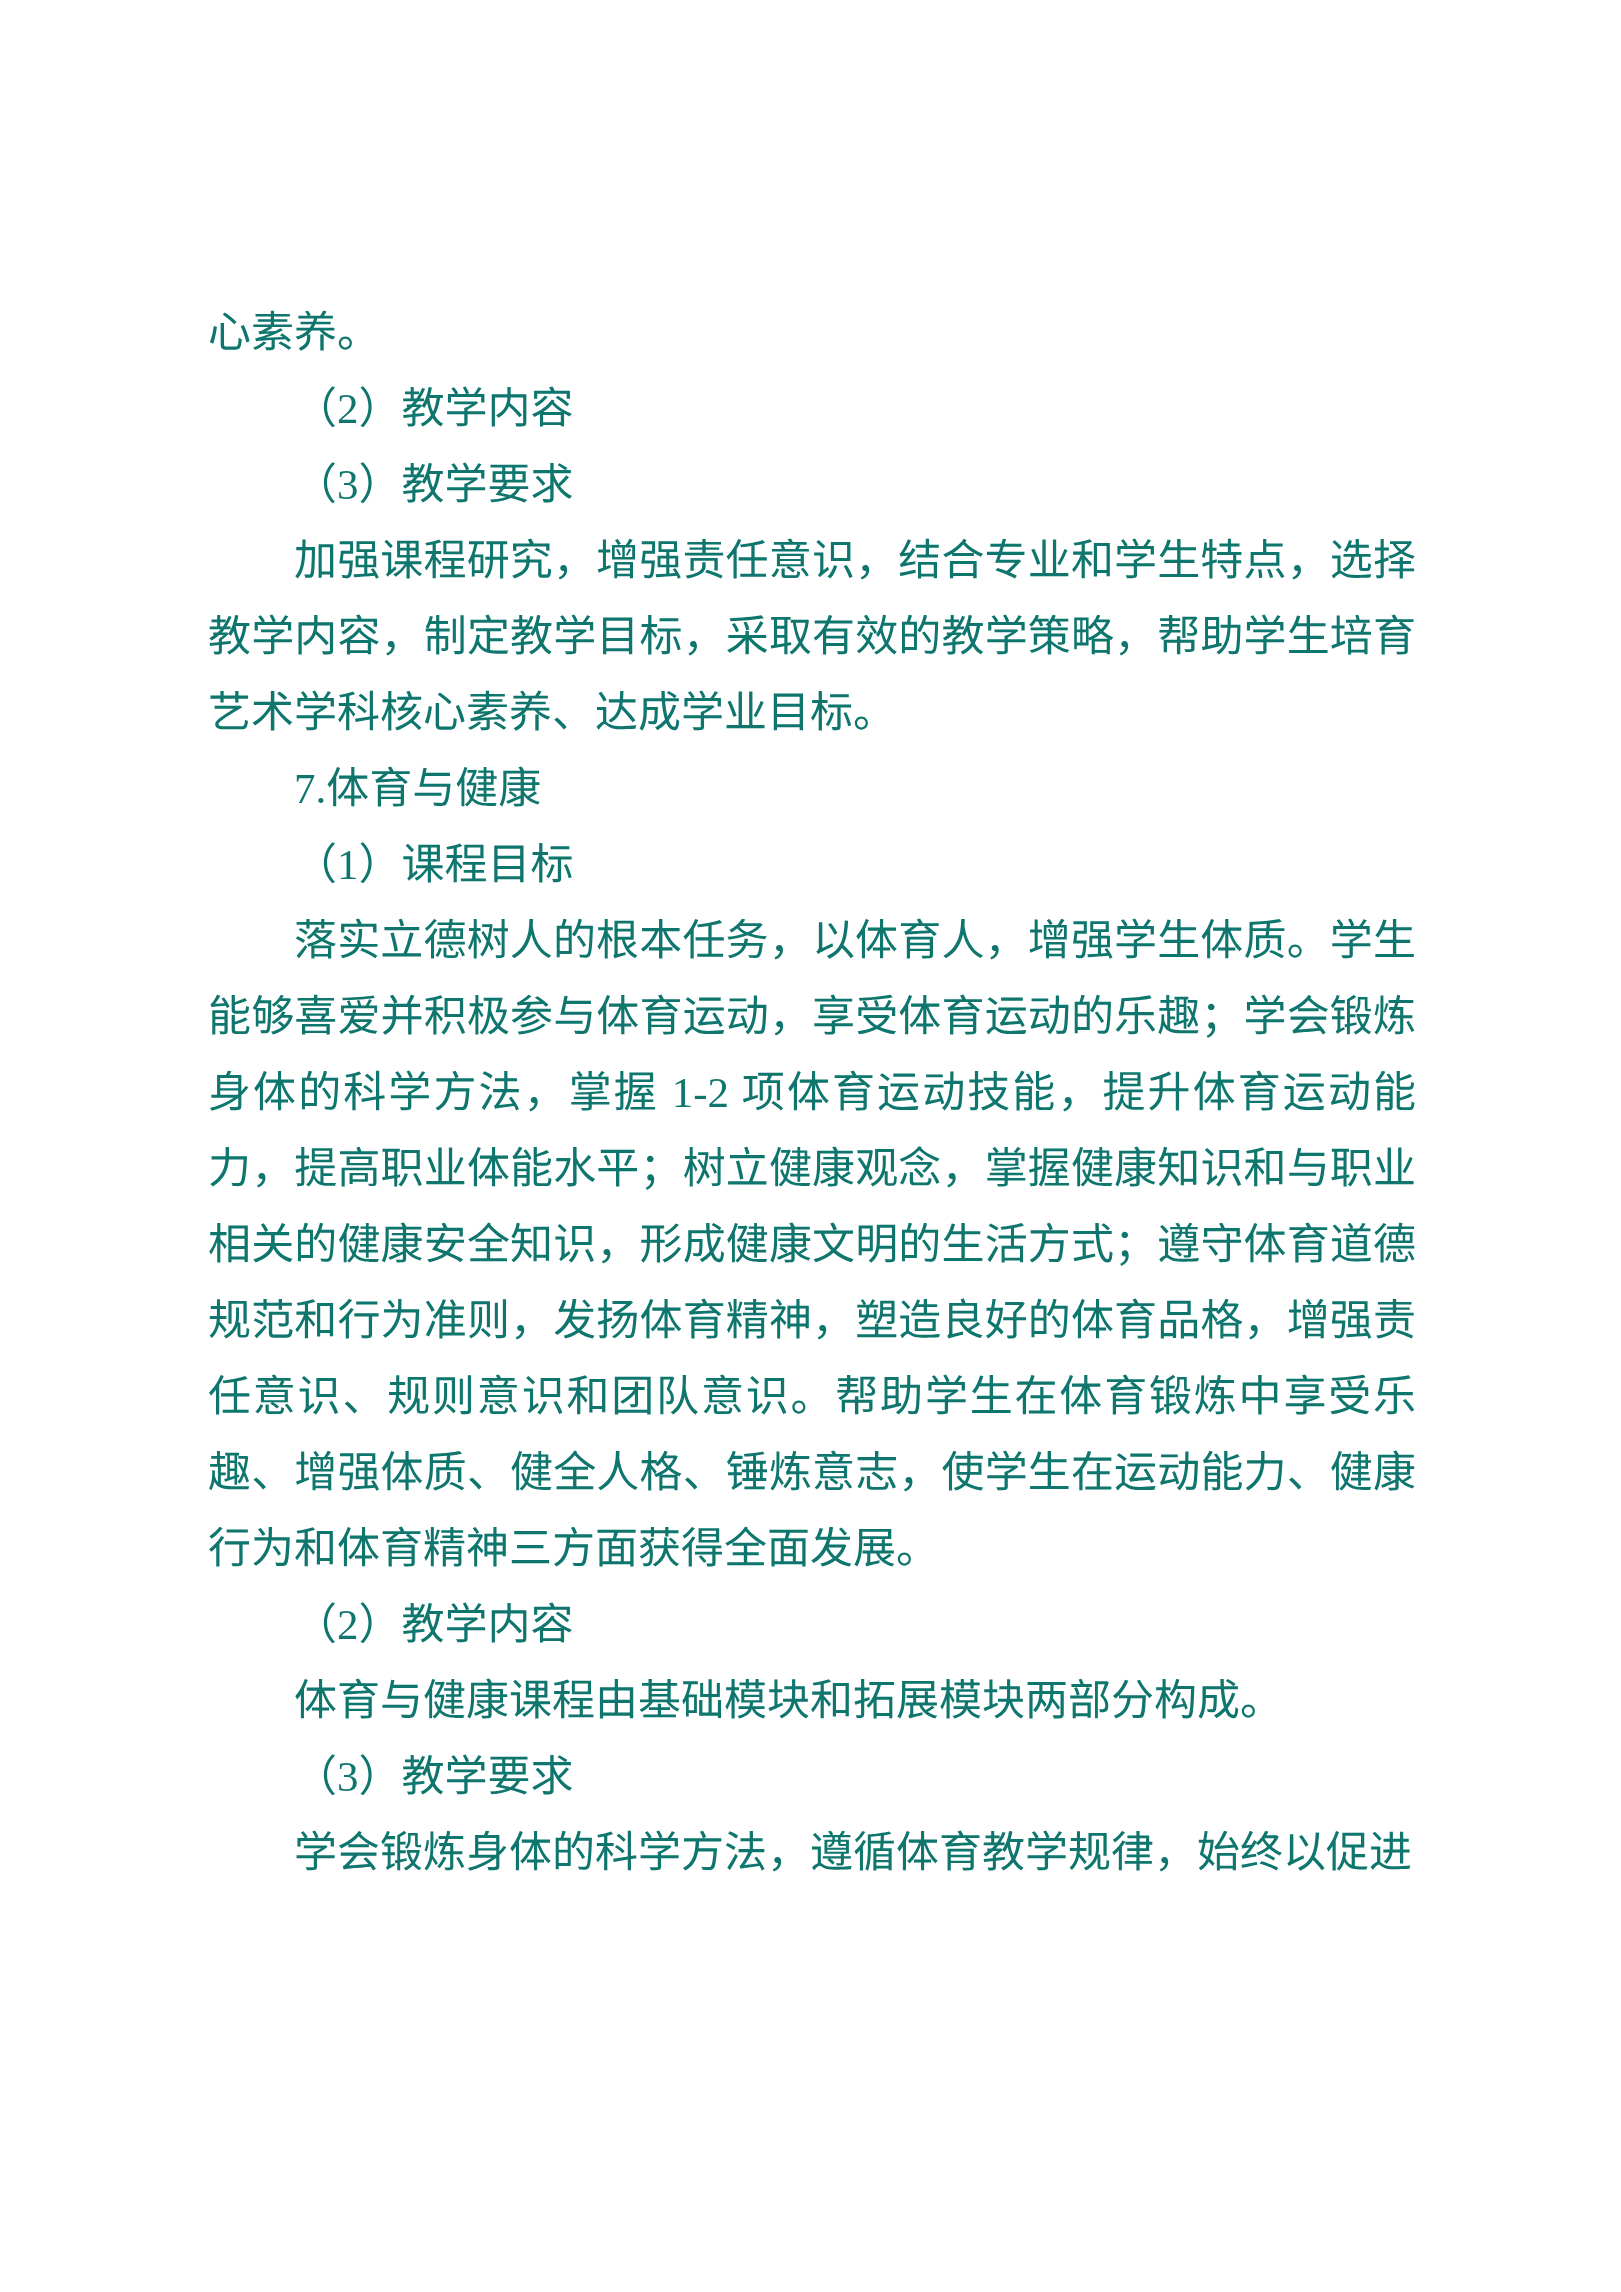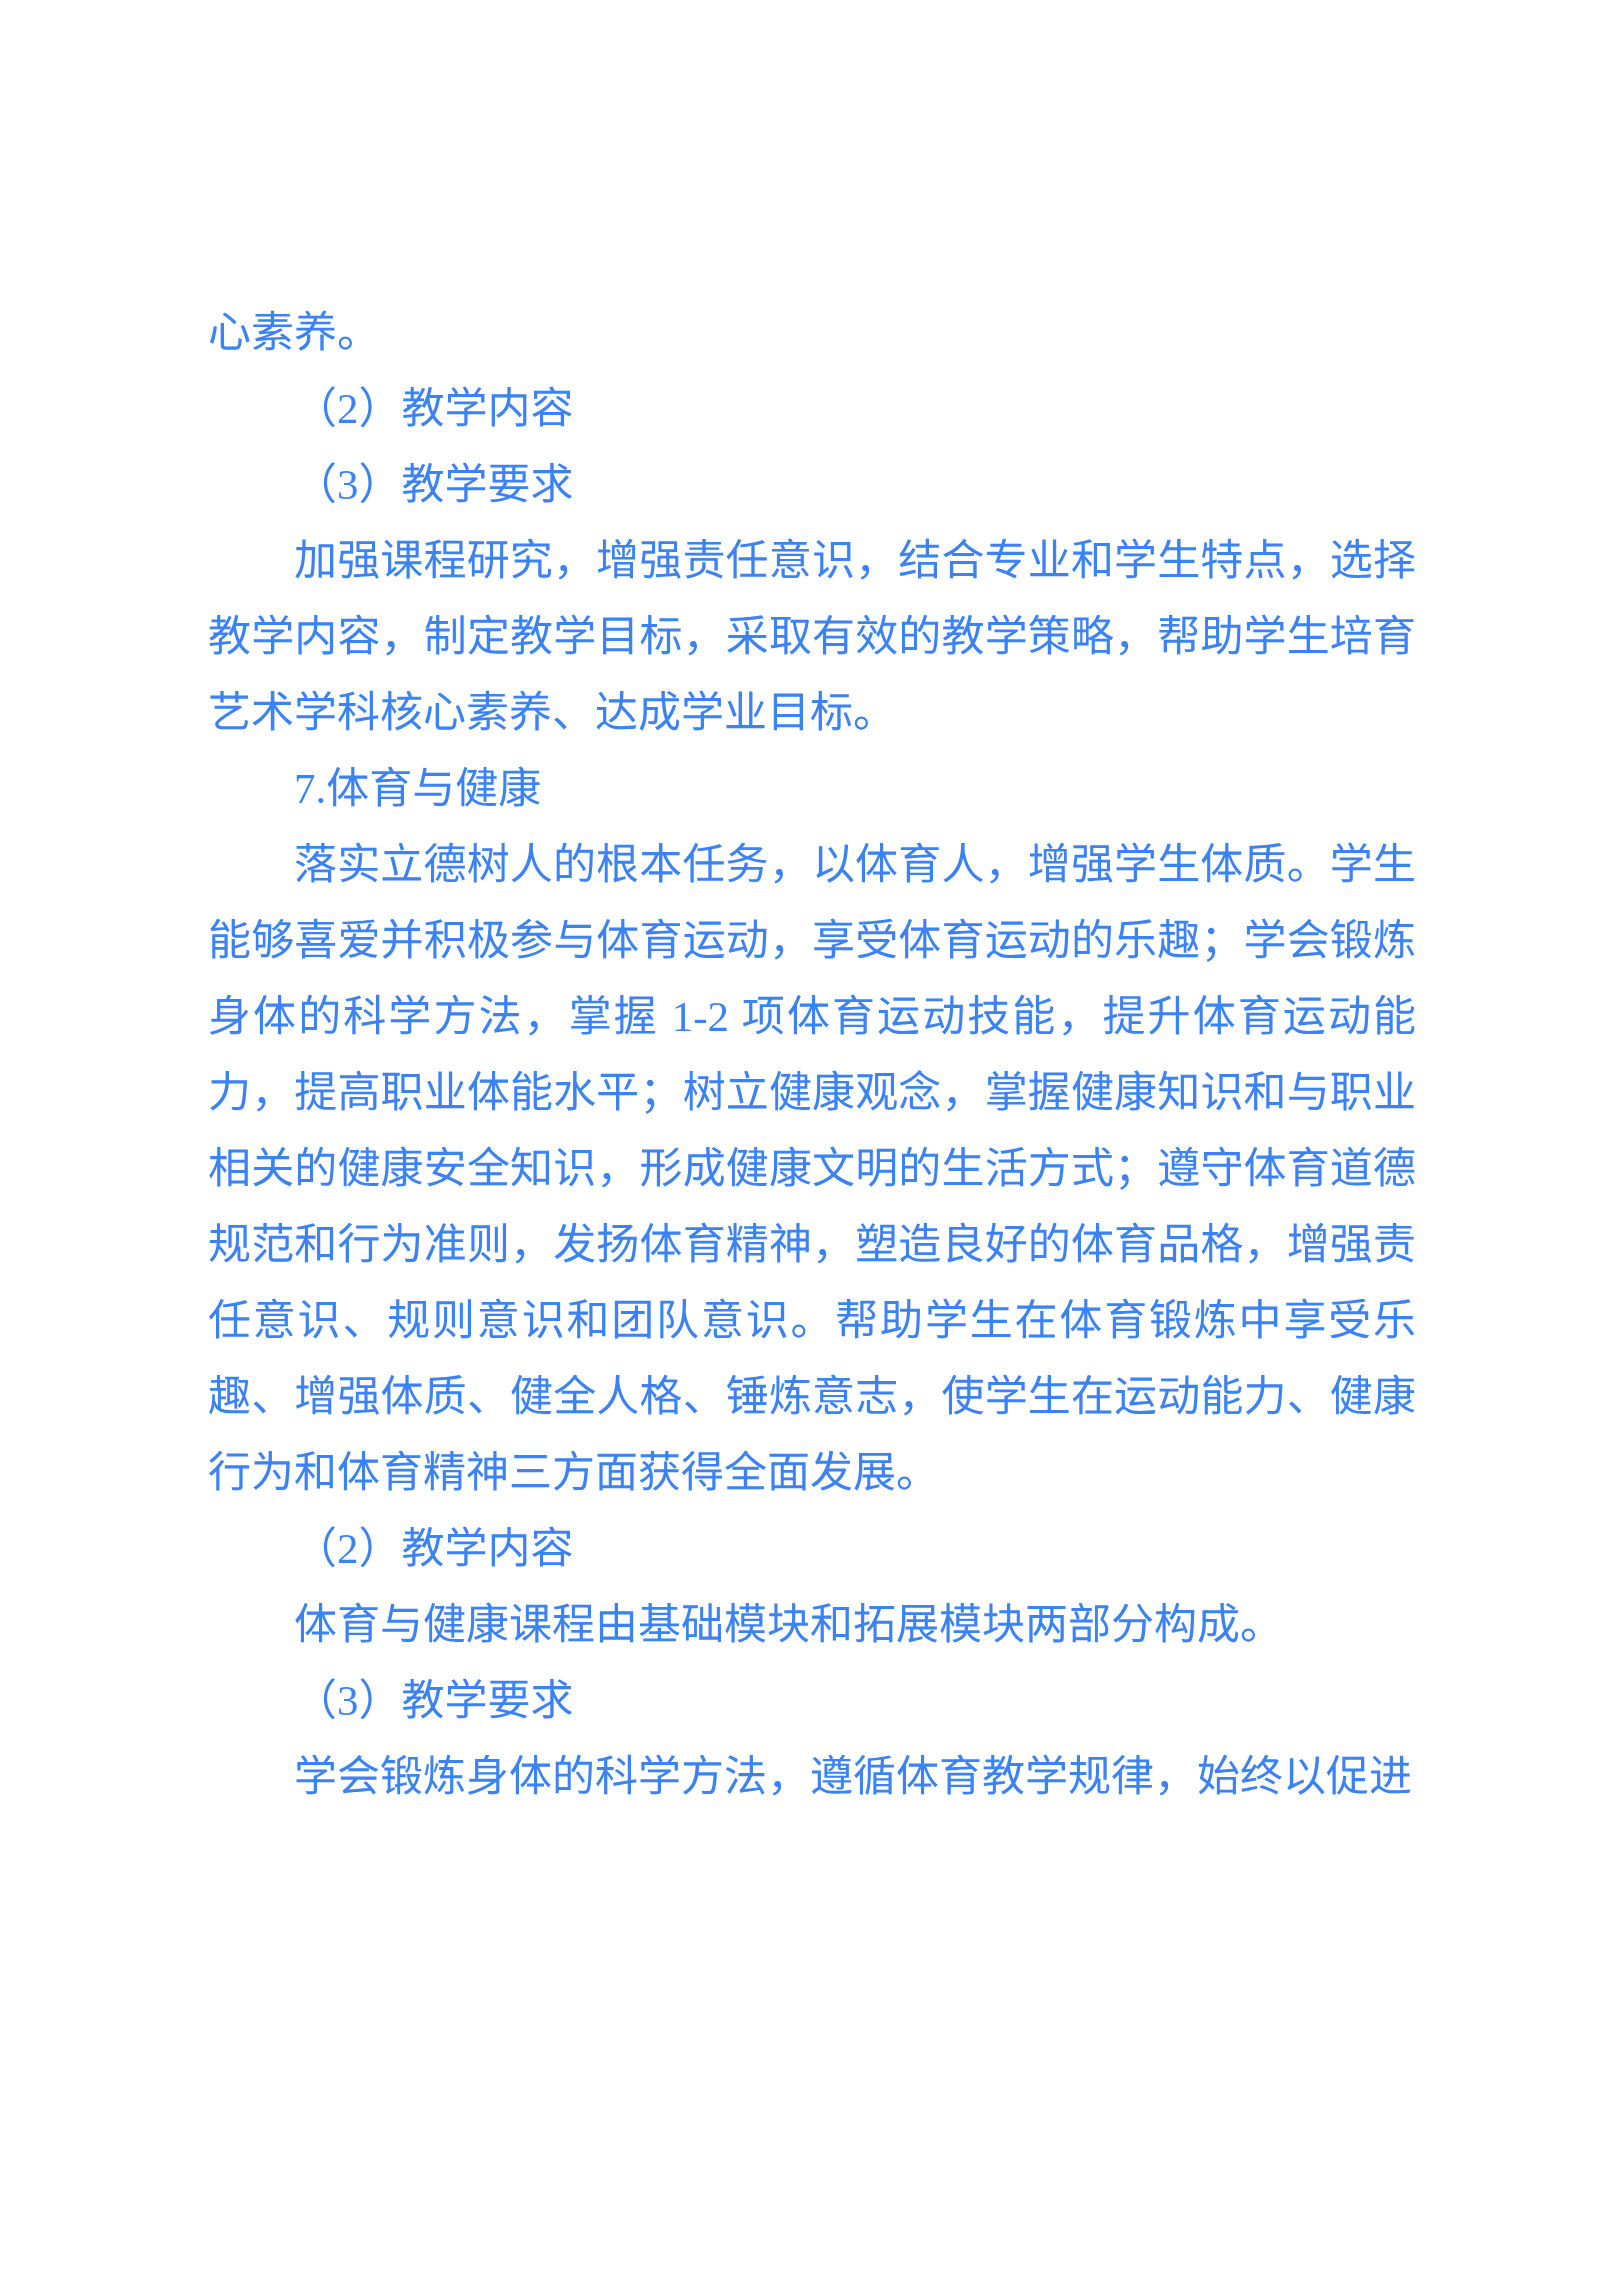--- a/index.html
+++ b/index.html
@@ -5,21 +5,21 @@
   html, body {
     margin: 0;
     padding: 0;
     background: #ffffff;
   }
   .page {
     position: relative;
     width: 1621px;
     height: 1878px;
     background: #ffffff;
-    color: #3b82f6;
+    color: #0f766e;
     overflow: hidden;
     font-family: "Liberation Serif", "DejaVu Serif", serif;
   }
   .content {
     position: absolute;
     left: 208px;
     top: 295px;
     width: 1208px;
     font-size: 43px;
     line-height: 76px;
@@ -41,20 +41,21 @@
 </head>
 <body>
 
 <div class="page">
   <div class="content">
     <p>心素养。</p>
     <p class="indent">（2）教学内容</p>
     <p class="indent">（3）教学要求</p>
     <p class="indent">加强课程研究，增强责任意识，结合专业和学生特点，选择教学内容，制定教学目标，采取有效的教学策略，帮助学生培育艺术学科核心素养、达成学业目标。</p>
     <p class="indent bold">7.体育与健康</p>
+    <p class="indent">（1）课程目标</p>
     <p class="indent">落实立德树人的根本任务，以体育人，增强学生体质。学生能够喜爱并积极参与体育运动，享受体育运动的乐趣；学会锻炼身体的科学方法，掌握 1-2 项体育运动技能，提升体育运动能力，提高职业体能水平；树立健康观念，掌握健康知识和与职业相关的健康安全知识，形成健康文明的生活方式；遵守体育道德规范和行为准则，发扬体育精神，塑造良好的体育品格，增强责任意识、规则意识和团队意识。帮助学生在体育锻炼中享受乐趣、增强体质、健全人格、锤炼意志，使学生在运动能力、健康行为和体育精神三方面获得全面发展。</p>
     <p class="indent">（2）教学内容</p>
     <p class="indent">体育与健康课程由基础模块和拓展模块两部分构成。</p>
     <p class="indent">（3）教学要求</p>
     <p class="indent">学会锻炼身体的科学方法，遵循体育教学规律，始终以促进</p>
   </div>
 </div>
 
 
 </body></html>

